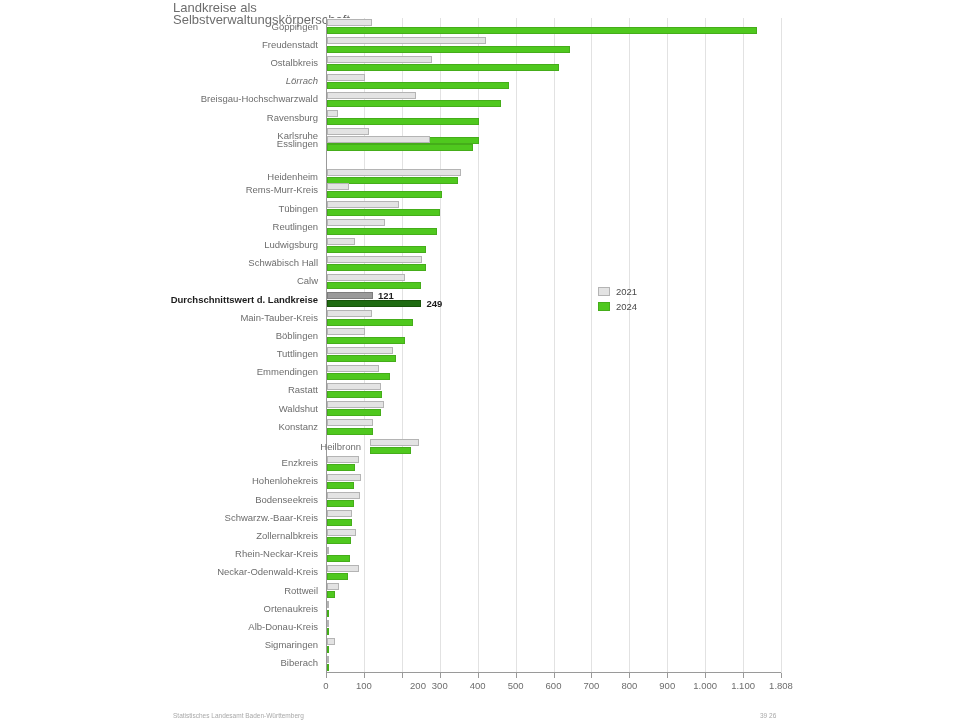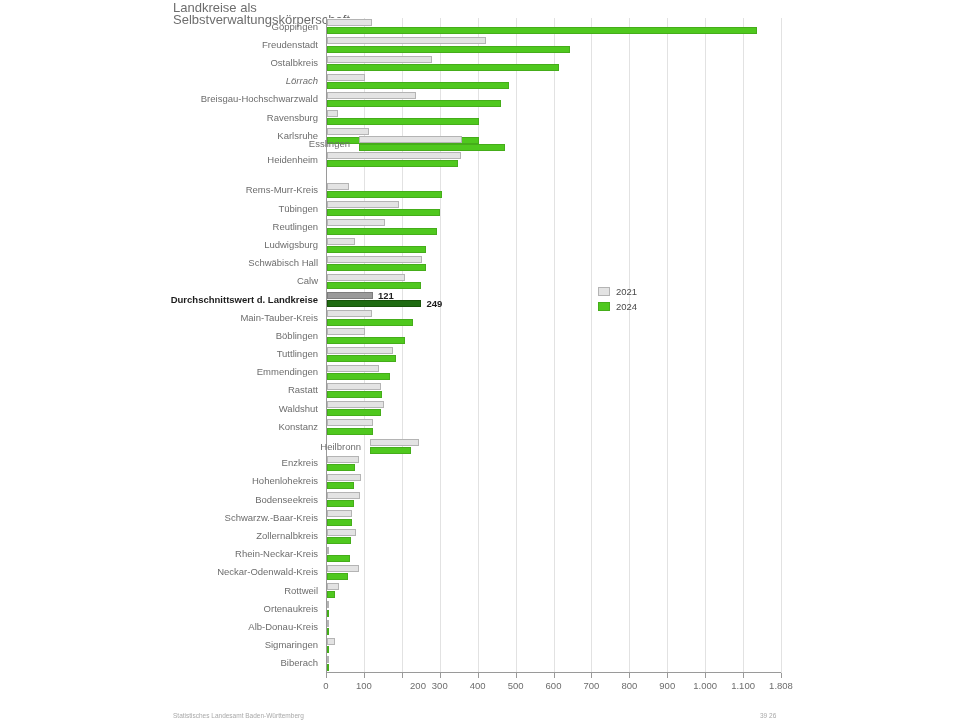--- a/index.html
+++ b/index.html
@@ -200,26 +200,26 @@
         <div class="row" style="top: 90.9722px; height: 18.1944px;">
           <div class="labelbox" style="top: 2.59722px;">Ravensburg</div>
           <div class="bar b2021" style="width: 11.375px;"></div>
           <div class="bar b2024" style="width: 151.667px;"></div>
         </div>
         <div class="row" style="top: 109.167px; height: 18.1944px;">
           <div class="labelbox" style="top: 2.59722px;">Karlsruhe</div>
           <div class="bar b2021" style="width: 41.7083px;"></div>
           <div class="bar b2024" style="width: 151.667px;"></div>
         </div>
-        <div class="row" style="top: 117px; height: 18.1944px; margin-left: 32px;">
+        <div class="row" style="top: 117px; height: 18.1944px;">
           <div class="labelbox" style="top: 2.59722px;">Esslingen</div>
           <div class="bar b2021" style="width: 103.133px;"></div>
           <div class="bar b2024" style="width: 145.979px;"></div>
         </div>
-        <div class="row" style="top: 133px; height: 18.1944px;">
+        <div class="row" style="top: 150px; height: 18.1944px;">
           <div class="labelbox" style="top: 2.59722px;">Heidenheim</div>
           <div class="bar b2021" style="width: 134.225px;"></div>
           <div class="bar b2024" style="width: 130.812px;"></div>
         </div>
         <div class="row" style="top: 163.75px; height: 18.1944px;">
           <div class="labelbox" style="top: 2.59722px;">Rems-Murr-Kreis</div>
           <div class="bar b2021" style="width: 21.6125px;"></div>
           <div class="bar b2024" style="width: 114.508px;"></div>
         </div>
         <div class="row" style="top: 181.944px; height: 18.1944px;">

